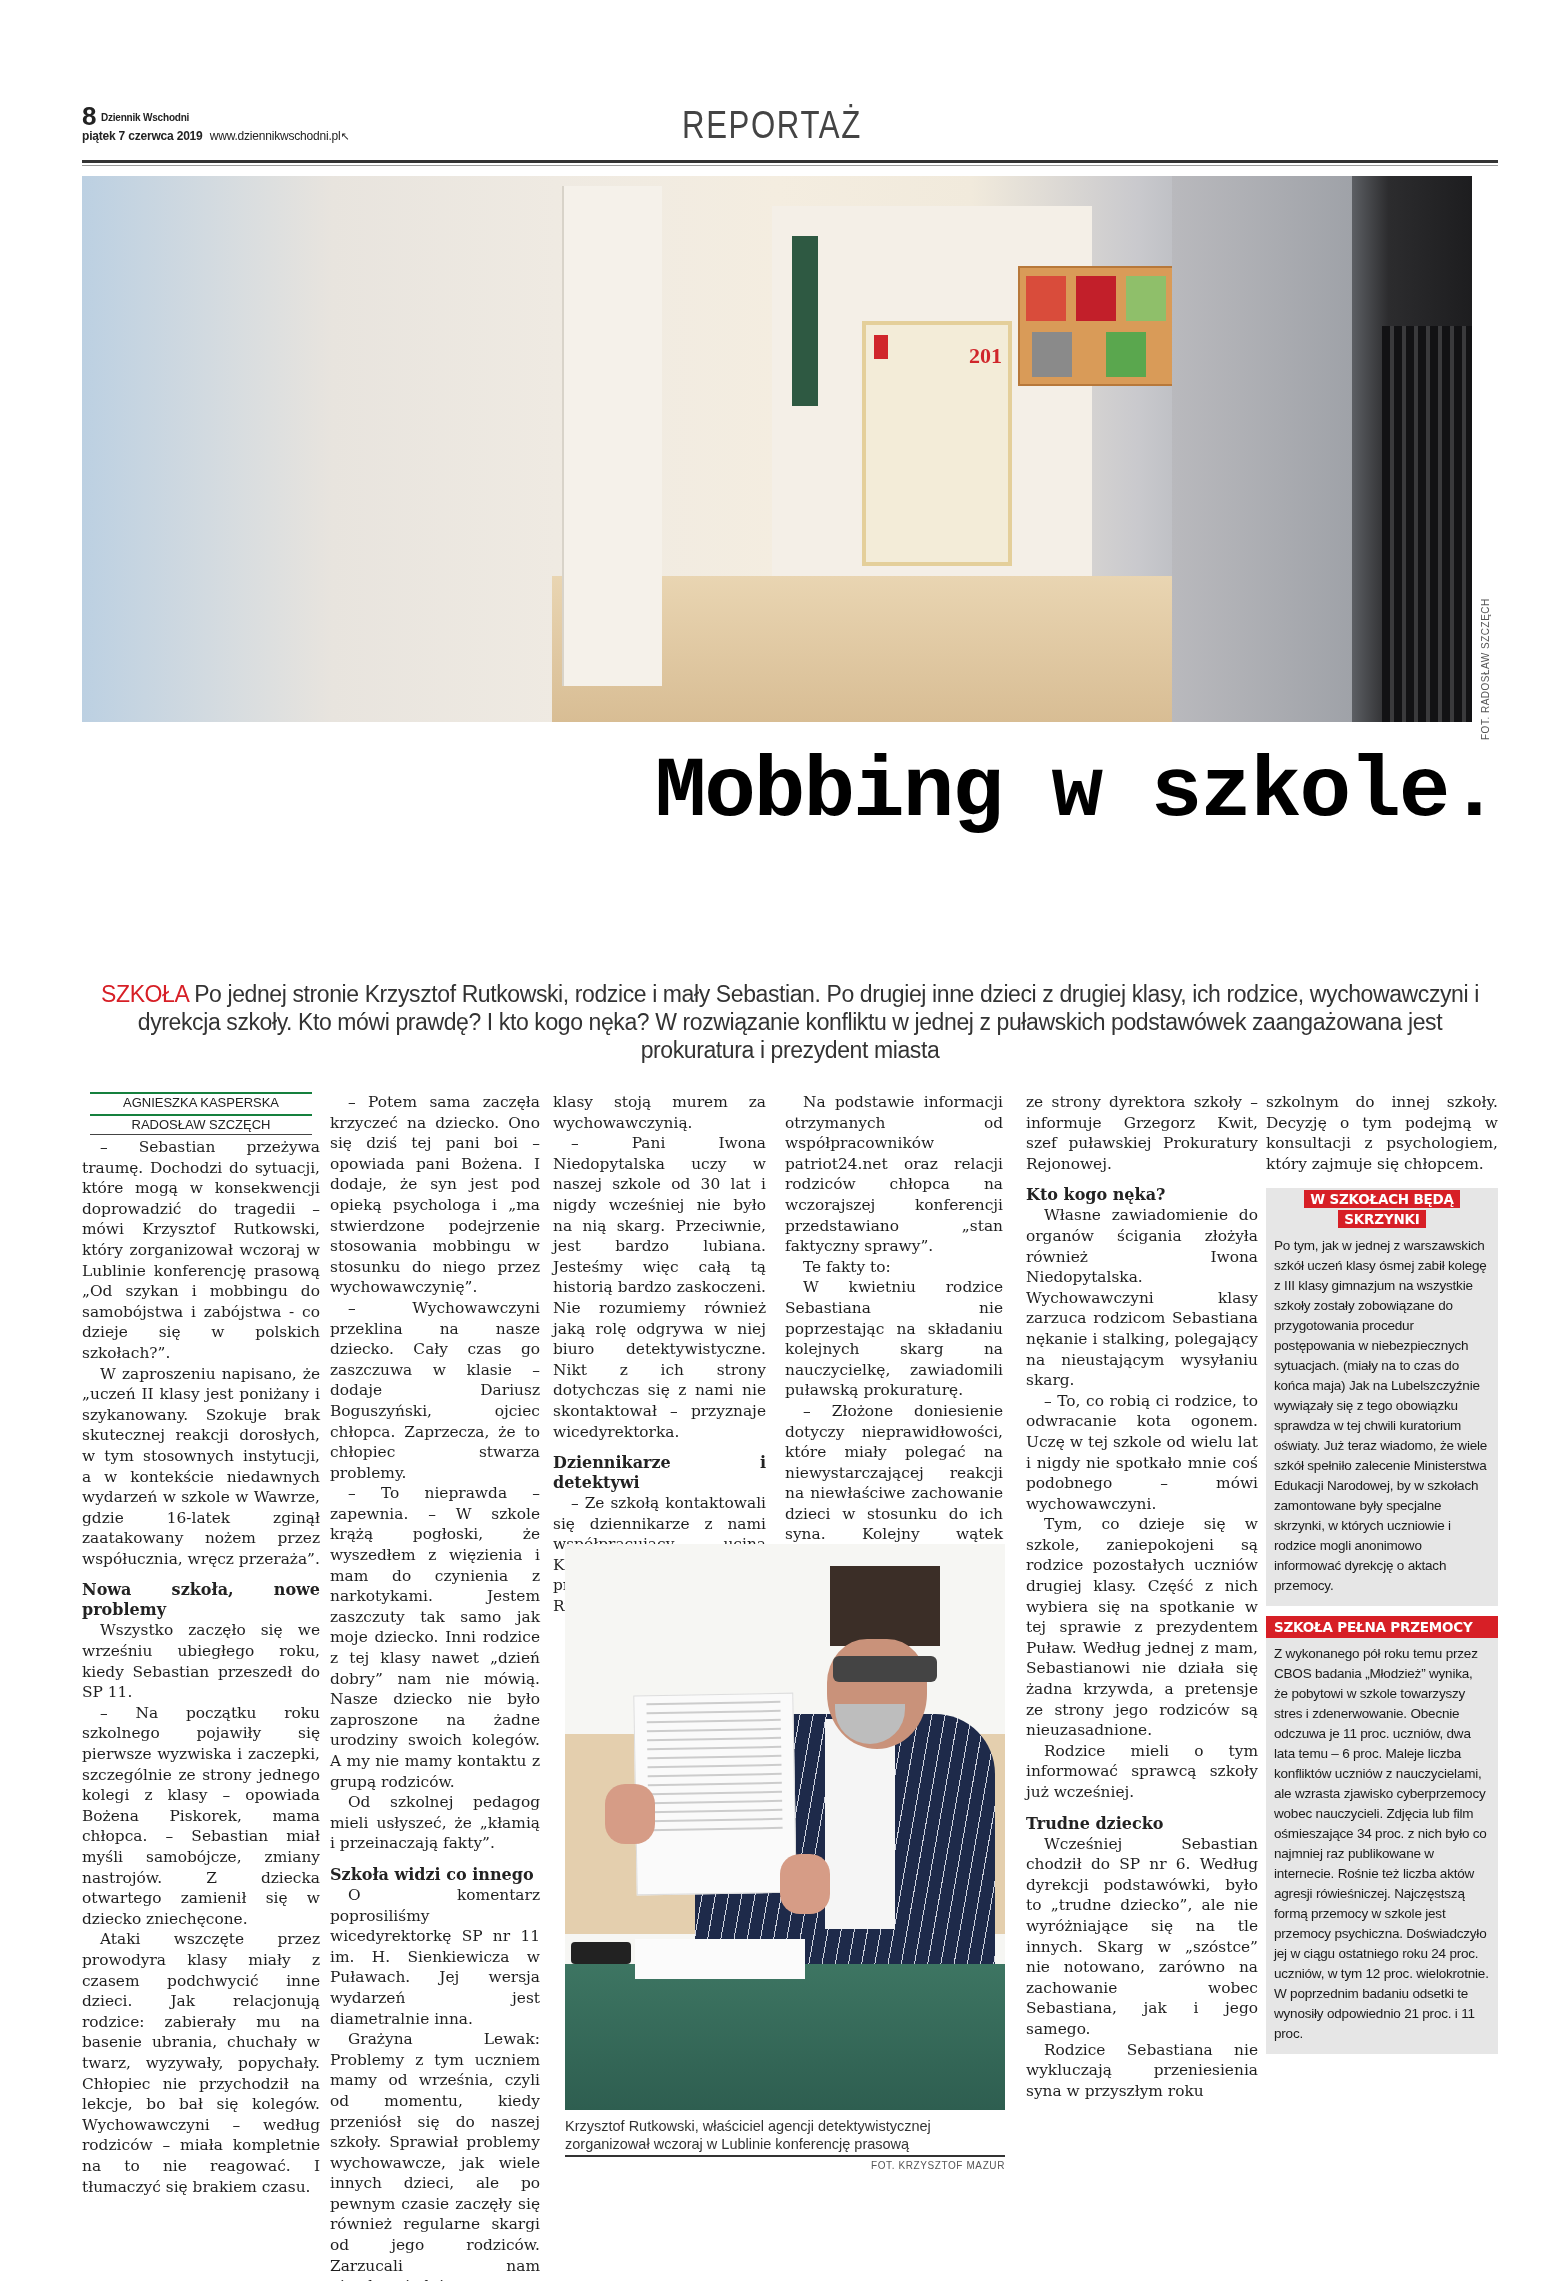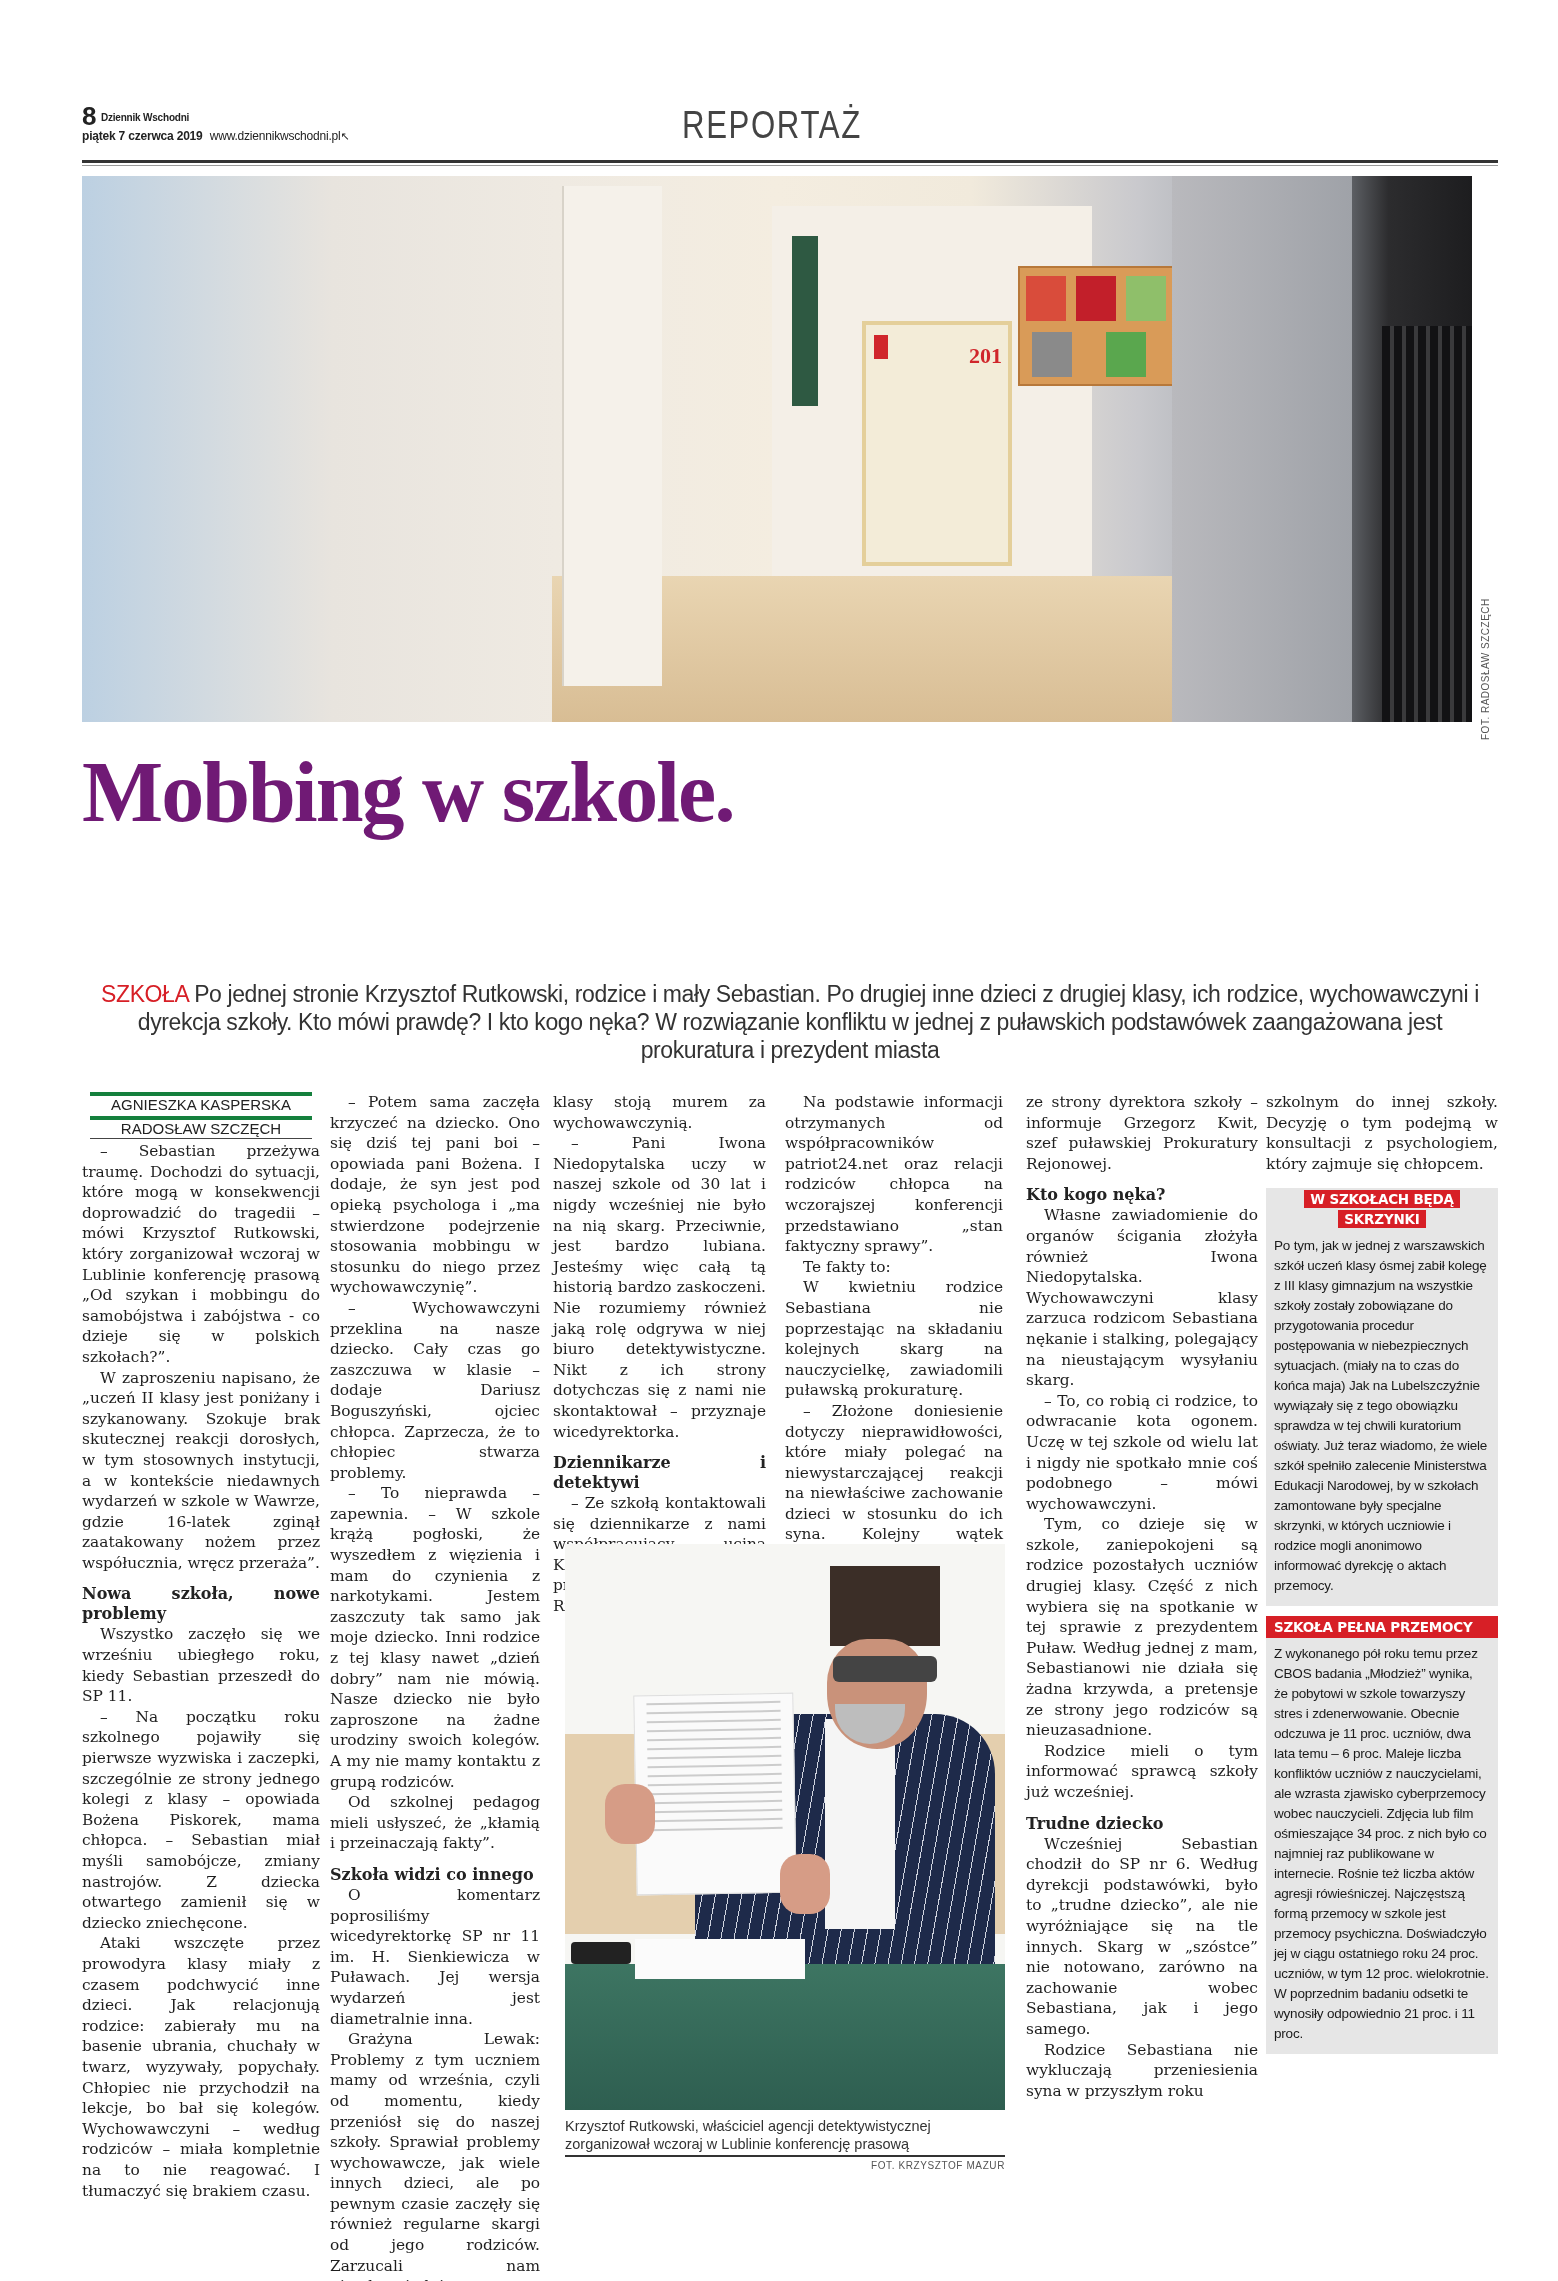--- a/index.html
+++ b/index.html
@@ -29,36 +29,36 @@
   .pt-board { position: absolute; left: 936px; top: 90px; width: 160px; height: 120px; background: #d99b58; border: 2px solid #b7783a; }
   .pt-art { position: absolute; width: 40px; height: 45px; }
   .pt-leftdoor { position: absolute; left: 480px; top: 10px; width: 100px; height: 500px; background: #f5f1ea; border-left: 2px solid #d8d3c9; }
   .pt-rightwall { position: absolute; left: 1090px; top: 0; width: 180px; height: 546px; background: linear-gradient(90deg,#b9b9bd,#9fa2a8); }
   .pt-grill { position: absolute; left: 1300px; top: 150px; width: 90px; height: 396px; background: repeating-linear-gradient(90deg,#121214 0 8px,#3a3a3c 8px 12px); }
   .pt-green { position: absolute; left: 710px; top: 60px; width: 26px; height: 170px; background: #2e5942; }
   .credit-top { position: absolute; left: 1480px; top: 560px; width: 14px; height: 180px; }
   .credit-top span { position: absolute; left: 0; top: 180px; transform: rotate(-90deg); transform-origin: left top; white-space: nowrap; font-family: "Liberation Sans", sans-serif; font-size: 10px; color: #555; letter-spacing: 0.5px; }
 
   
-  .headline { position: absolute; left: 82px; top: 742px; width: 1416px; text-align: left; font-family: Liberation Serif, serif; font-weight: bold; font-size: 86px; line-height: 100px; color: #701a75; letter-spacing: -2px; }
+  .headline { position: absolute; left: 82px; top: 742px; width: 1416px; text-align: right; font-family: Liberation Mono, monospace; font-weight: bold; font-size: 86px; line-height: 100px; color: #000000; letter-spacing: -2px; }
   .lead { position: absolute; left: 82px; top: 980px; width: 1416px; text-align: center; font-family: "Liberation Sans", sans-serif; font-size: 23px; line-height: 28px; color: #333; letter-spacing: -0.4px; }
   .lead .kicker { color: #d71f26; }
 
   
   .col { position: absolute; top: 1092px; font-size: 15.4px; line-height: 20.6px; text-align: justify; hyphens: manual; color: #1e1e1e; }
   .col p { text-indent: 18px; }
   .col h3 { font-family: "DejaVu Serif", serif; font-size: 16px; font-weight: bold; line-height: 20px; margin-top: 11px; text-indent: 0; color: #222; }
   .c1 { left: 82px;  width: 238px; }
   .c2 { left: 330px; width: 210px; }
   .c3 { left: 553px; width: 213px; }
   .c4 { left: 785px; width: 218px; }
   .c5 { left: 1026px; width: 232px; }
   .c6 { left: 1266px; width: 232px; }
 
-  .byline { font-family: "Liberation Sans", sans-serif; font-size: 15px; line-height: 18px; text-align: center; border-top: 4px solid #15803d; margin: 0 8px 2px 8px; color: #222; }
+  .byline { font-family: "Liberation Sans", sans-serif; font-size: 13px; line-height: 18px; text-align: center; border-top: 2px solid #15803d; margin: 0 8px 2px 8px; color: #222; }
   .byline + .byline { border-bottom: 1px solid #444; }
 
   
   .photo2 { position: absolute; left: 565px; top: 1544px; width: 440px; height: 566px; overflow: hidden; background: #f6f6f3; }
   .p2-wall { position: absolute; left: 0; top: 190px; width: 100%; height: 200px; background: #e4cfae; }
   .p2-table { position: absolute; left: 0; top: 420px; width: 100%; height: 146px; background: linear-gradient(180deg,#3d7562,#2e5e50); }
   .p2-suit { position: absolute; left: 130px; top: 170px; width: 300px; height: 260px; background: repeating-linear-gradient(100deg,#1e2a4a 0 12px,#cfd3df 12px 13px); border-radius: 40px 60px 0 0; }
   .p2-shirt { position: absolute; left: 260px; top: 175px; width: 70px; height: 210px; background: #f5f5f5; }
   .p2-face { position: absolute; left: 262px; top: 95px; width: 100px; height: 110px; background: #c9927a; border-radius: 40% 40% 50% 50%; }
   .p2-beard { position: absolute; left: 270px; top: 160px; width: 70px; height: 40px; background: #bdbdbd; border-radius: 0 0 40px 40px; }

